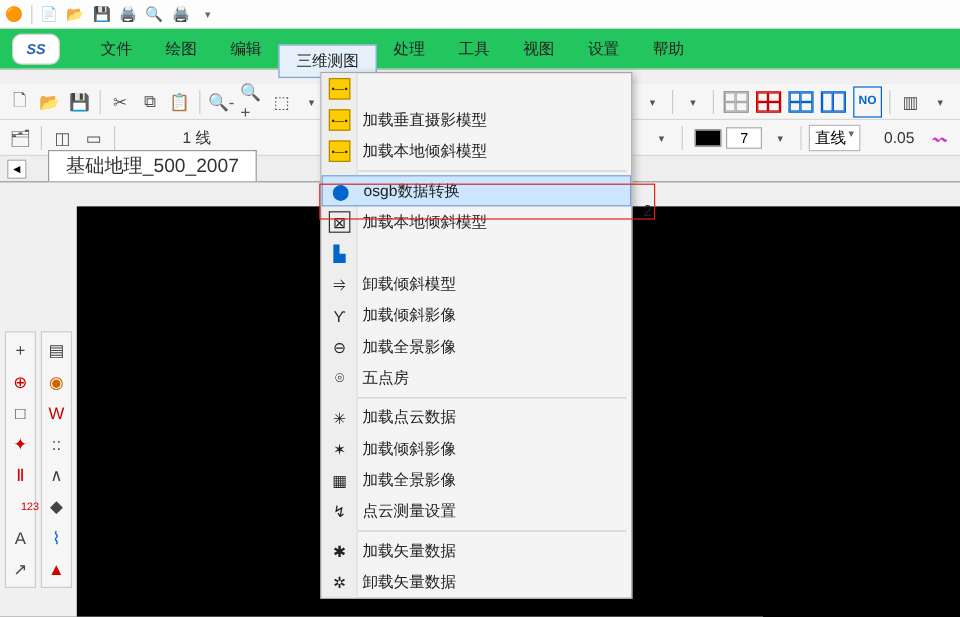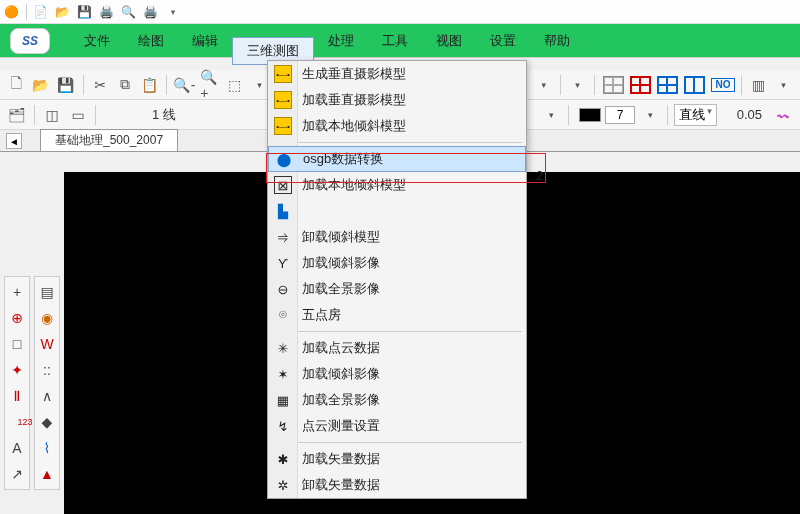--- a/index.html
+++ b/index.html
@@ -27,26 +27,26 @@
   .tbdrop { display: inline-flex; gap: 2px; border: 1px solid #bbb; padding: 1px 4px; background: #fff; font-size: 12px; cursor: pointer; }
   .tbdrop .car { font-size: 9px; color: #666; }
   .spacer-left { width: 270px; }
 
   
   .gridico { width: 22px; height: 18px; border: 1px solid #888; margin-left: 2px; display: flex; flex-wrap: wrap; }
   .gridico span { flex: 1 1 50%; }
   .gridico.mono span { border: 1px solid #aaa; }
   .gridico.red { border-color: #c00; } .gridico.red span { border: 1px solid #c00; }
   .gridico.blue { border-color: #06c; } .gridico.blue span { border: 1px solid #06c; }
-  .noico { width: 26px; height: 14px; border: 1px solid #06c; color: #06c; font-size: 10px; font-weight: bold; display: flex; align-items: center; justify-content: center; margin-left: 2px; }
+  .noico { width: 26px; height: 26px; border: 1px solid #06c; color: #06c; font-size: 10px; font-weight: bold; display: flex; align-items: center; justify-content: center; margin-left: 2px; }
 
   
   .tabrow { height: 22px; background: #eee; display: flex; align-items: end; padding-left: 40px; border-bottom: 1px solid #999; position: relative; }
   .tabrow .scrollbtn { position: absolute; left: 6px; top: 3px; width: 16px; height: 16px; border: 1px solid #aaa; background: #fff; font-size: 10px; display:flex; align-items:center; justify-content:center; cursor:pointer;}
-  .tab { padding: 2px 14px; border: 1px solid #999; border-bottom: none; background: #fff; font-size: 12px; color: #333; cursor: pointer; }
+  .tab { padding: 2px 14px; border: 1px solid #999; border-bottom: none; background: #fff; font-size: 16px; color: #333; cursor: pointer; }
   .viewport { position: absolute; left: 64px; top: 172px; right: 0; bottom: 0; background: #000; }
 
   
   .palette { position: absolute; top: 276px; width: 26px; background: #f6f6f6; border: 1px solid #ccc; display: flex; flex-direction: column; gap: 8px; padding: 6px 0; align-items: center; }
   .palette.a { left: 4px; }
   .palette.b { left: 34px; }
   .pico { width: 18px; height: 18px; display:flex; align-items:center; justify-content:center; font-size: 14px; cursor:pointer; color:#444;}
   .pico.red{color:#c00;} .pico.blue{color:#06c;} .pico.ora{color:#c60;}
 
   
@@ -190,21 +190,20 @@
   <span class="pico">∧</span>
   <span class="pico">◆</span>
   <span class="pico blue">⌇</span>
   <span class="pico red">▲</span>
 </div>
 
 <div class="dropdown">
   <div class="iconcol"></div>
   <div class="ddrow">
       <span class="ic ybus">•—•</span>
-      <span>生成垂直摄影模型</span>
     </div>
   <div class="ddrow">
       <span class="ic ybus">•—•</span>
       <span>加载垂直摄影模型</span>
     </div>
   <div class="ddrow">
       <span class="ic ybus">•—•</span>
       <span>加载本地倾斜模型</span>
     </div>
   <div class="ddsep"></div>

